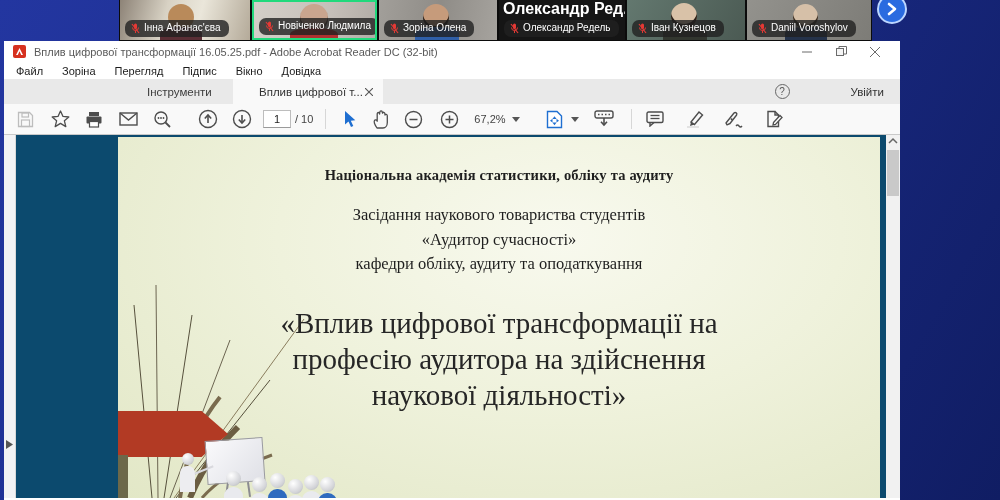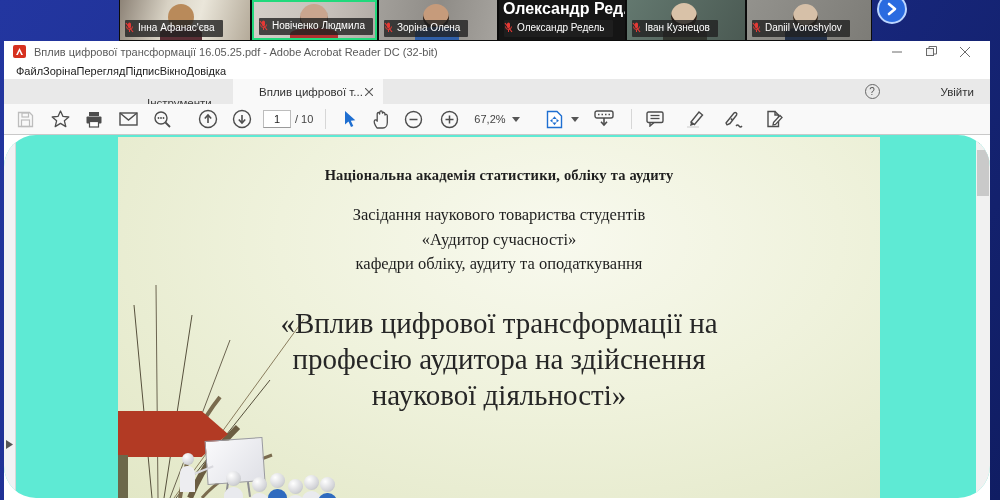--- a/index.html
+++ b/index.html
@@ -21,58 +21,58 @@
   .t1 .head { left:48px; top:4px; width:26px; height:26px; background:#b98a5a; }
   .t1 .torso { left:40px; top:27px; width:42px; height:14px; background:#5a2e35; }
   .t2 .head { left:46px; top:2px; width:28px; height:28px; background:#caa58f; box-shadow:0 -3px 0 0 #4a3328 inset; }
   .t2 .torso { left:36px; top:26px; width:48px; height:14px; background:#b03030; }
   .t3 .head { left:44px; top:4px; width:26px; height:26px; background:#c69b7b; box-shadow:0 -4px 0 0 #241d17 inset; }
   .t3 .torso { left:36px; top:27px; width:44px; height:13px; background:#2f5fa8; }
   .t5 .head { left:44px; top:3px; width:26px; height:26px; background:#d9c2a8; box-shadow:0 -5px 0 0 #2b2119 inset; }
   .t5 .torso { left:36px; top:27px; width:44px; height:13px; background:#32362f; }
   .t6 .head { left:46px; top:4px; width:25px; height:25px; background:#d6c0a8; box-shadow:0 -4px 0 0 #3a2e22 inset; }
   .t6 .torso { left:38px; top:27px; width:42px; height:13px; background:#24324a; }
-  .plabel { position:absolute; left:5px; bottom:3px; display:flex; gap:4px;
+  .plabel { position:absolute; left:5px; bottom:3px; display:flex; align-items:center; gap:4px;
             background:rgba(32,32,32,.8); color:#fff; font-size:10px; line-height:12px;
-            padding:2px 8px 3px 0; border-radius:1px; white-space:nowrap; }
+            padding:2px 8px 3px 6px; border-radius:7px; white-space:nowrap; }
   .bigname { position:absolute; left:4px; top:0; color:#fff; font-size:16px; font-weight:bold; white-space:nowrap; }
   .nextbtn { position:absolute; left:877px; top:-6px; width:30px; height:30px; border-radius:50%;
              background:#2a6be0; border:2px solid #bcd6ff; display:flex; align-items:center; justify-content:center; }
 
   
-  .window { position:absolute; left:4px; top:41px; width:986px; height:459px; background:#fff; }
+  .window { position:absolute; left:4px; top:41px; width:896px; height:459px; background:#fff; }
   .titlebar { position:relative; height:21px; background:#fff; display:flex; align-items:center; }
   .appicon { margin:0 8px 0 9px; }
   .wtitle { font-size:11px; color:#5a5a5a; white-space:nowrap; }
   .wctrls { position:absolute; right:8px; top:0; height:21px; display:flex; }
   .wbtn { width:34px; height:21px; display:flex; align-items:center; justify-content:center; }
-  .menubar { height:17px; display:flex; align-items:center; padding-left:12px; background:#fff; }
+  .menubar { height:17px; display:flex; align-items:center; padding-left:12px; gap:19px; background:#fff; }
   .menubar span { font-size:11px; color:#1b1b1b; }
 
   .tabbar { position:relative; height:25px; background:#e9e9e9; }
   .tab { position:absolute; top:0; height:25px; display:flex; align-items:center; font-size:11.5px; color:#3c3c3c; }
   .tab.home { left:14px;margin-top:37px; }
-  .tab.tools { left:143px;margin-top:11px; }
+  .tab.tools { left:143px; }
   .tab.doc { left:229px; width:150px; background:#f9f9f9; padding-left:26px; color:#333; }
   .tab.doc .closex { position:absolute; right:10px; top:7px; }
   .tabright { position:absolute; right:16px; top:0; height:25px; display:flex; align-items:center; gap:26px; }
   .signin { font-size:11.5px; color:#333;margin-left:35px; }
   .helpq { width:15px; height:15px; border-radius:50%; border:1px solid #666; color:#555;
            font-size:10px; display:flex; align-items:center; justify-content:center; }
 
   .toolbar { position:relative; height:31px; background:#f9f9f9; border-bottom:1px solid #c9c9c9;
              display:flex; align-items:center; }
   .tbtn { width:26px; height:24px; display:flex; align-items:center; justify-content:center; flex:none; }
   .tsep { width:1px; height:20px; background:#d7d7d7; flex:none; }
   .pageinput { width:28px; height:18px; border:1px solid #bdbdbd; border-bottom-color:#9a9a9a;
                background:#fff; font-size:11px; text-align:center; color:#222; flex:none; }
   .pagetotal { font-size:11px; color:#444; margin-left:4px; flex:none; }
   .zoomlvl { display:flex; align-items:center; gap:6px; font-size:11px; color:#444; flex:none; }
 
-  .docwrap { position:relative; height:363px; background:#5eead4; overflow:hidden;border-radius:32px; }
+  .docwrap { position:relative; height:363px; background:#0c4a6e; overflow:hidden; }
   .navstrip { position:absolute; left:0; top:0; width:12px; height:363px; background:#f2f2f4; border-right:1px solid #d8d8d8; }
   .navarrow { position:absolute; left:2px; top:305px; }
   .scrollbar { position:absolute; right:0; top:0; width:14px; height:363px; background:#f1f1f1; }
   .scrollthumb { position:absolute; left:1px; top:15px; width:12px; height:46px; background:#c9c9c9; }
   .scrollup { position:absolute; left:1px; top:2px; }
 
   
   .slide { position:absolute; left:114px; top:2px; width:762px; height:361px;
            background:radial-gradient(ellipse at 58% 28%, #f8f9ee 0%, #eff2dc 45%, #e2e7c6 100%);
            font-family:"Liberation Serif", serif; color:#1e1e1e; }

